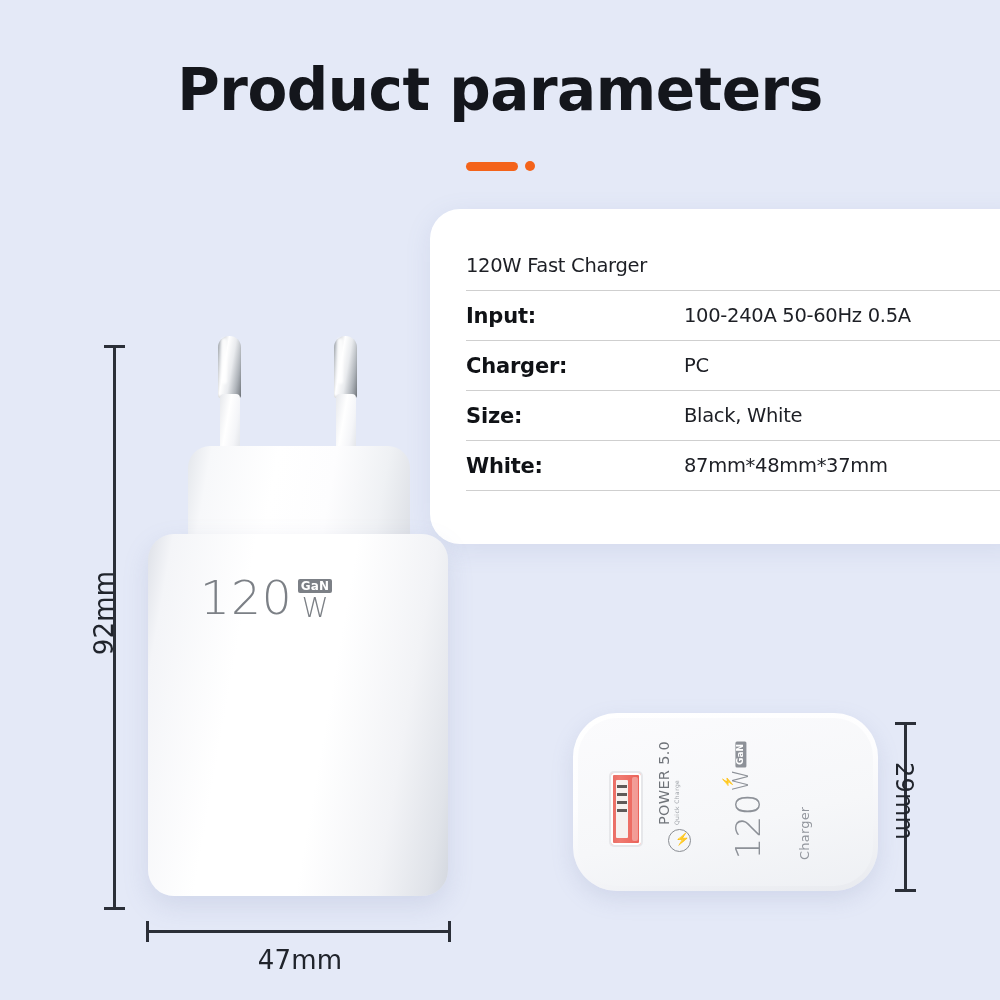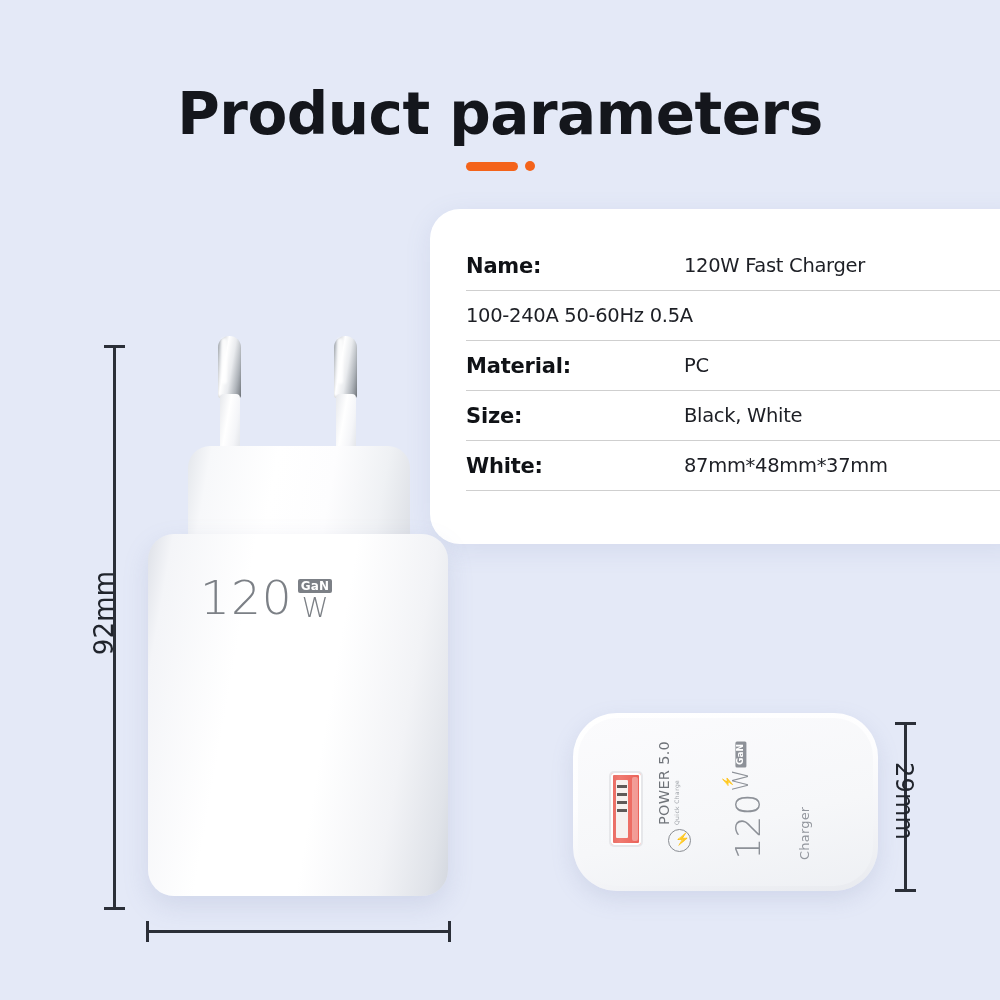--- a/index.html
+++ b/index.html
@@ -27,21 +27,20 @@
     position: absolute;
     left: 0;
     top: 56px;
     width: 1000px;
     text-align: center;
     font-size: 58px;
     font-weight: 700;
     letter-spacing: -0.5px;
     color: #14161c;
     font-family: "DejaVu Sans", sans-serif;
-    margin-top: 24px;
   }
 
   #title-divider {
     position: absolute;
     left: 466px;
     top: 160px;
     width: 72px;
     height: 12px;
     display: flex;
     align-items: center;
@@ -477,30 +476,30 @@
 
   <div id="title-divider">
     <span class="bar"></span>
     <span class="dot"></span>
   </div>
 
   <div id="spec-card">
     <div id="spec-table">
 
       <div class="spec-row">
-        <div class="spec-label">Name:</div>
         <div class="spec-value">120W Fast Charger</div>
       </div>
 
       <div class="spec-row">
+        <div class="spec-label">Input:</div>
         <div class="spec-value">100-240A  50-60Hz  0.5A</div>
       </div>
 
       <div class="spec-row">
-        <div class="spec-label">Material:</div>
+        <div class="spec-label">Charger:</div>
         <div class="spec-value">PC</div>
       </div>
 
       <div class="spec-row">
         <div class="spec-label">Size:</div>
         <div class="spec-value">Black, White</div>
       </div>
 
       <div class="spec-row">
         <div class="spec-label">White:</div>
@@ -562,17 +561,18 @@
         <div id="charger-word">Charger</div>
       </div>
 
     </div>
   </div>
 
   <div class="dim-line-v" id="dim-height-line"></div>
   <div id="dim-height-label">92mm</div>
 
   <div class="dim-line-h" id="dim-width-line"></div>
+  <div id="dim-width-label">47mm</div>
 
   <div class="dim-line-v" id="dim-depth-line"></div>
   <div id="dim-depth-label">29mm</div>
 
 </div>
 
 </body></html>

